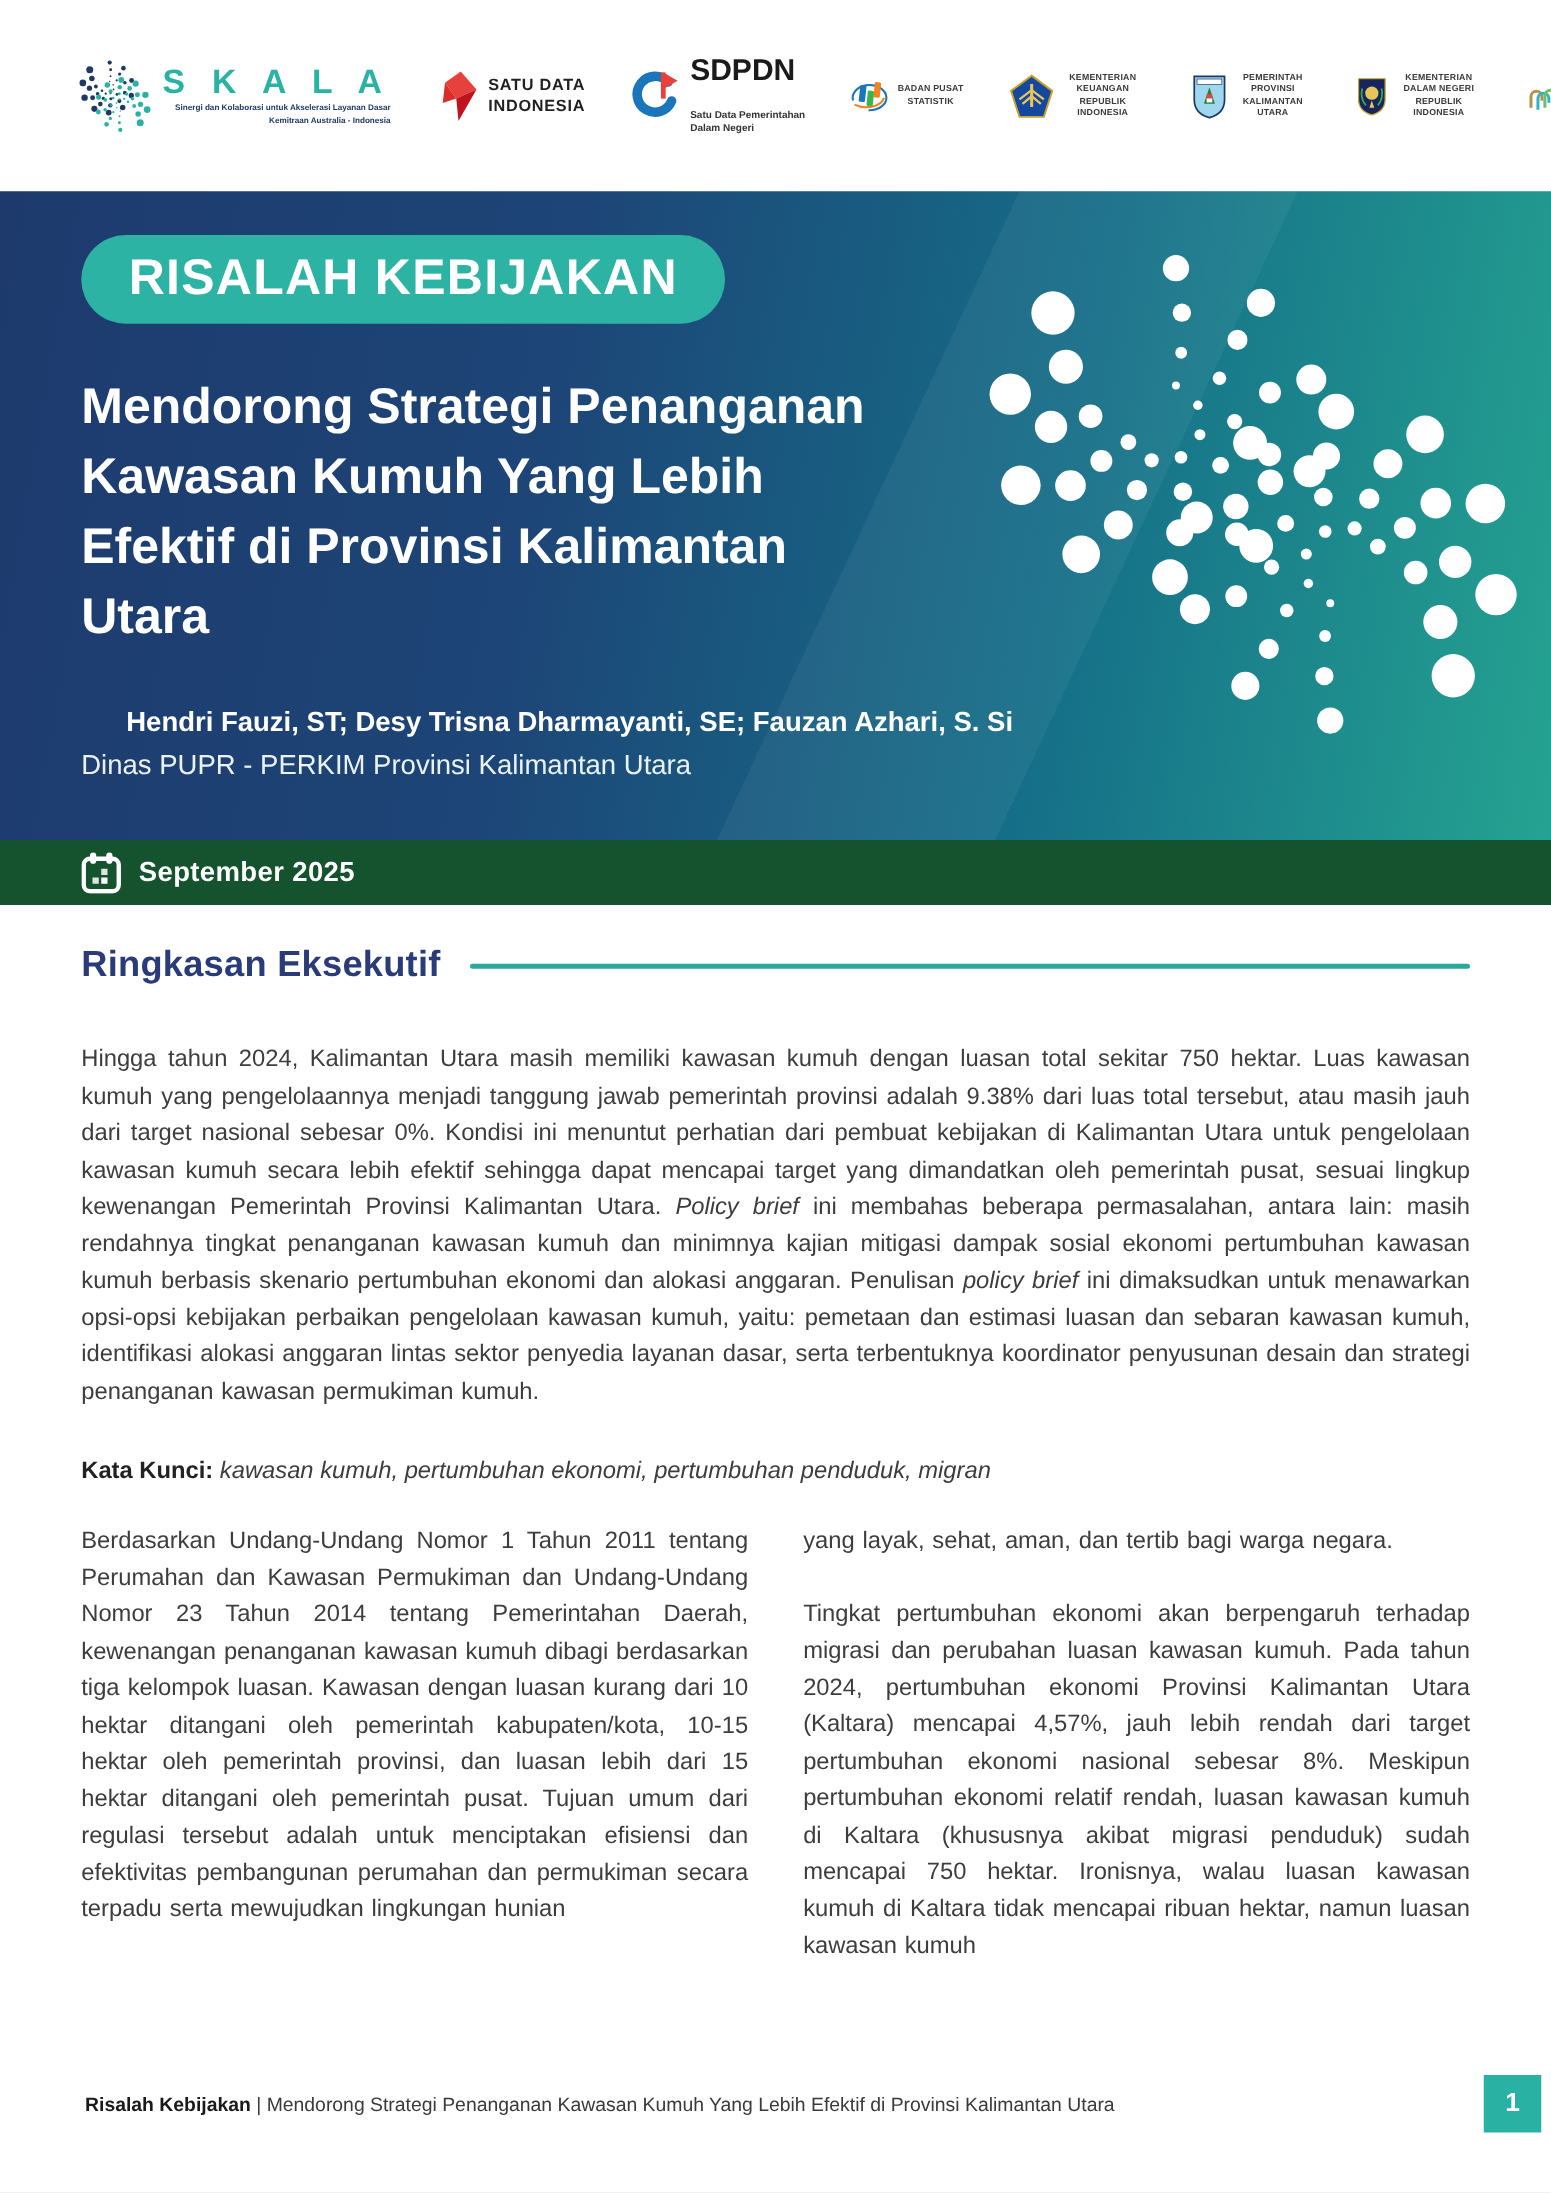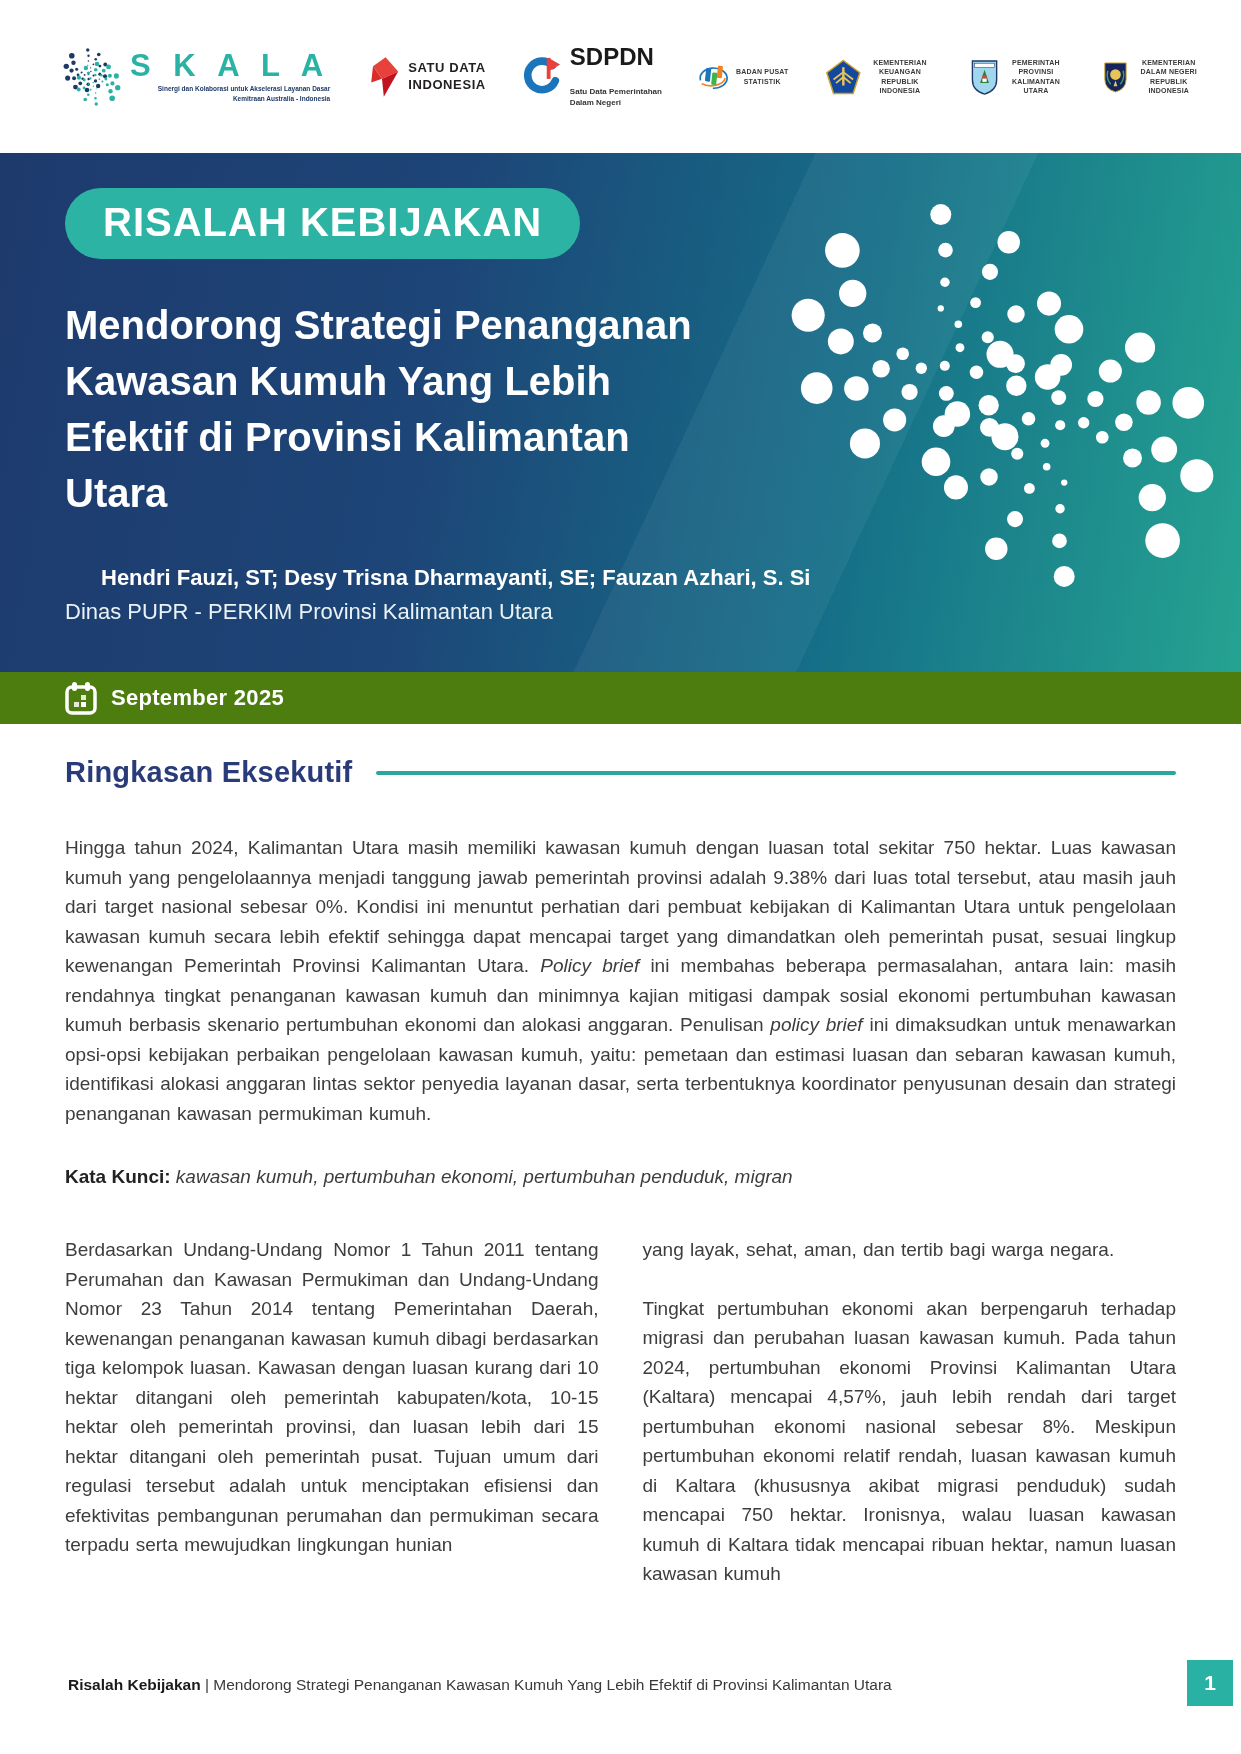--- a/index.html
+++ b/index.html
@@ -12,21 +12,21 @@
 
   
   .logo-strip {
     height:153px; display:flex; align-items:center;
     padding:0 60px; gap:34px;
   }
   .logo-item { display:flex; align-items:center; gap:8px; flex:0 0 auto; }
   .logo-stack { display:flex; flex-direction:row; align-items:center; gap:4px; }
   .logo-caption { font-size:7px; font-weight:bold; color:#3a3a3a; text-align:center; line-height:1.35; letter-spacing:.2px; }
   .logo-caption.tiny { font-size:5.5px; font-weight:normal; }
-  .skala-text-main { color:#2ab3a4; font-weight:bold; font-size:31px; letter-spacing:7px; line-height:1; }
+  .skala-text-main { color:#2ab3a4; font-weight:bold; font-size:27px; letter-spacing:7px; line-height:1; }
   .skala-tag { color:#1f3966; font-size:6.5px; font-weight:bold; text-align:right; line-height:1.4; margin-top:3px; }
   .satudata-text { font-size:13px; font-weight:bold; color:#231f20; line-height:1.3; letter-spacing:.6px; }
   .sdpdn-title { font-size:24px; font-weight:bold; color:#1a1a1a; line-height:1; }
   .sdpdn-sub { font-size:8px; font-weight:bold; color:#333; line-height:1.3; margin-top:18px; }
   .ausgov-text { font-family:"Liberation Serif", serif; font-weight:bold; font-size:14.5px; color:#111; }
 
   
   .banner {
     position:relative; height:519px;
     background:linear-gradient(100deg, #1e3a6d 0%, #1d4577 35%, #156f88 68%, #25a391 100%);
@@ -46,38 +46,38 @@
   }
   .banner-title {
     margin-top:38px; color:#fff; font-size:40px; font-weight:bold;
     line-height:1.4; max-width:640px; position:relative;
   }
   .banner-authors { margin-top:44px; color:#fff; font-size:22px; font-weight:bold; position:relative;margin-left:36px; }
   .banner-affil { margin-top:8px; color:#eaf2f5; font-size:22px; position:relative; }
 
   
   .date-bar {
-    height:52px; background:#4d7c0f; display:flex; align-items:center;
+    height:52px; background:#14532d; display:flex; align-items:center;
     padding:0 65px; gap:14px; color:#fff;
   }
   .date-label { font-size:22px; font-weight:bold; letter-spacing:.3px; }
 
   
   .content { padding:0 65px; }
   .sec-head { display:flex; align-items:center; margin-top:32px; }
   .sec-head h2 { color:#2a3b7a; font-size:29px; font-weight:bold; letter-spacing:.2px; white-space:nowrap; }
   .sec-rule { flex:1; height:4px; background:#2aa89d; margin-left:24px; border-radius:2px; }
   .para {
     margin-top:44px; font-size:19px; line-height:29.5px; color:#3d3d3d;
     text-align:justify; word-spacing:1px;
   }
   .keywords { margin-top:38px; font-size:19px; color:#222; }
   .keywords .kw-label { font-weight:bold; }
   .keywords .kw-values { font-style:italic; color:#3d3d3d; }
-  .columns { display:flex; gap:44px; margin-top:47px; }
+  .columns { display:flex; gap:44px; margin-top:30px; }
   .col { flex:1; font-size:19px; line-height:29.5px; color:#3d3d3d; text-align:justify; word-spacing:1px; }
   .col p + p { margin-top:29px; }
 
   
   .footer {
     position:absolute; left:68px; top:1674px; right:110px;
     font-size:15.5px; color:#3a3a3a; line-height:1.4;
   }
   .footer .brand { font-weight:bold; color:#1a1a1a; }
   .page-num {

